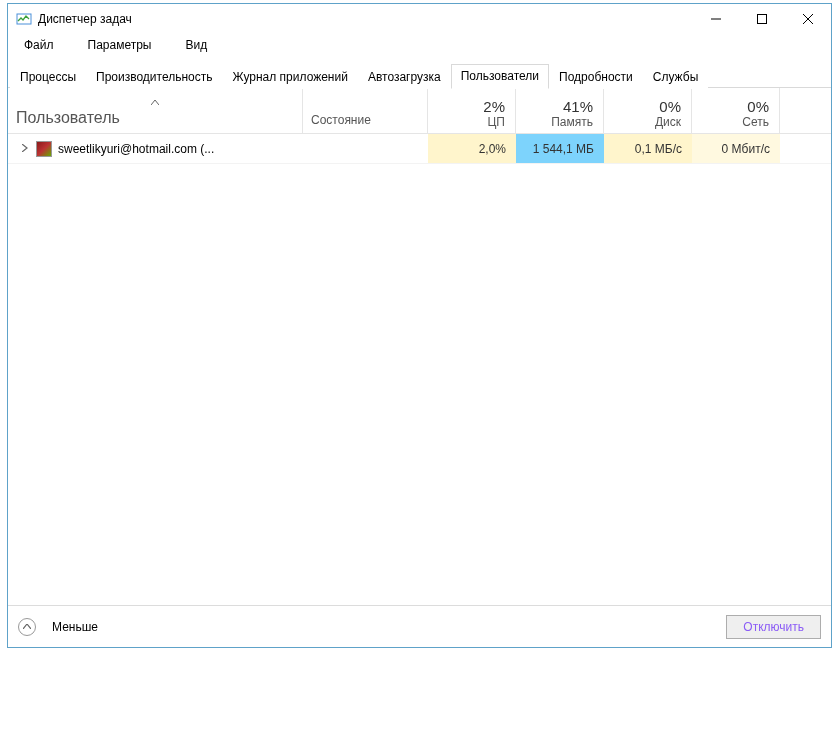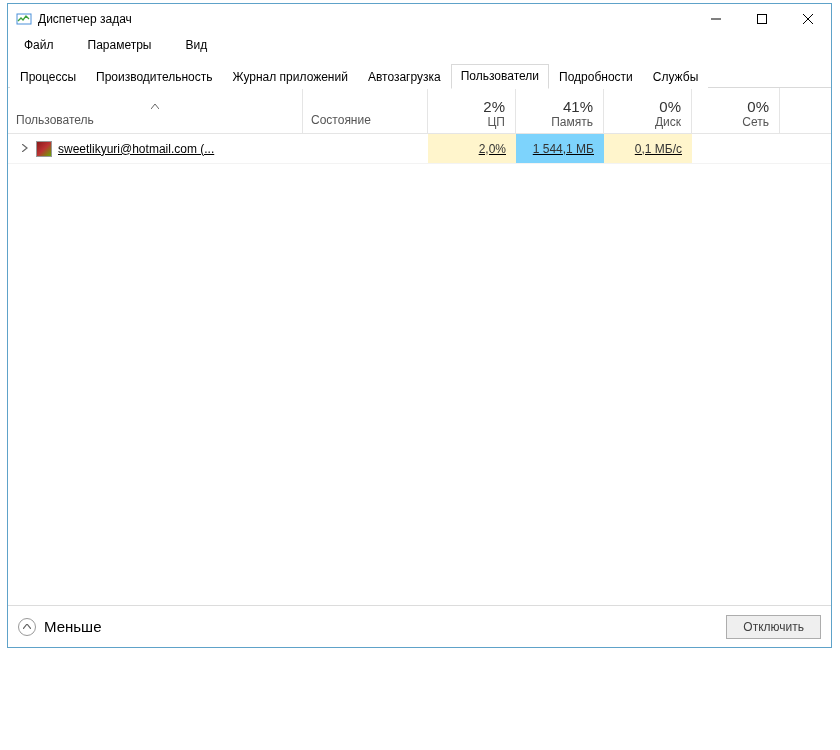--- a/index.html
+++ b/index.html
@@ -94,21 +94,21 @@
   height: 46px;
 }
 .col-user {
   flex: 0 0 295px;
   border-right: 1px solid #e5e5e5;
   display: flex;
   flex-direction: column;
   justify-content: flex-end;
   padding: 0 8px 6px 8px;
   color: #555;
-  font-size: 12px;
+  font-size: 16px;
 }
 .col-user .sort {
   text-align: center;
   font-size: 10px;
   color: #666;
   margin-bottom: 2px;
 }
 .col-status {
   flex: 0 0 125px;
   border-right: 1px solid #e5e5e5;
@@ -120,21 +120,21 @@
   flex: 0 0 88px;
   border-right: 1px solid #e5e5e5;
   display: flex; flex-direction: column; align-items: flex-end; justify-content: flex-end;
   padding: 0 10px 4px 4px;
   color: #555;
 }
 .col-num .pct { font-size: 15px; color: #333; }
 .col-num .lbl { font-size: 12px; }
 .col-rest { flex: 1; }
 
-.grid-body { flex: 1; overflow: auto; text-decoration: underline; }
+.grid-body { flex: 1; overflow: auto; }
 .row {
   display: flex;
   height: 30px;
   align-items: stretch;
   border-bottom: 1px solid #f3f3f3;
 }
 .cell-user {
   flex: 0 0 295px;
   display: flex; align-items: center;
   padding-left: 12px;
@@ -160,36 +160,36 @@
 .heat-vlow { background: #fff9e0; }
 
 .footer {
   height: 42px;
   border-top: 1px solid #dcdcdc;
   display: flex;
   align-items: center;
   padding: 0 10px;
 }
 .less-btn {
-  display: flex; align-items: center; gap: 8px;
-  font-size: 15px;
+  display: flex; align-items: center; gap: 16px;
+  font-size: 12px;
 }
 .less-icon {
   width: 18px; height: 18px;
   border: 1px solid #999; border-radius: 50%;
   display: flex; align-items: center; justify-content: center;
   font-size: 9px;
   color: #555;
 }
 .disconnect-btn {
   margin-left: auto;
   padding: 4px 16px;
   border: 1px solid #adadad;
   background: #efefef;
-  color: #404040;
+  color: #8b5cf6;
   font-size: 12px;
 }
 </style>
 </head>
 <body>
 
 <div class="window">
 
   <div class="titlebar">
     <span class="app-icon">
@@ -276,20 +276,21 @@
                 <polyline points="0,0 5,4 0,8" fill="none" stroke="#666" stroke-width="1.2"></polyline>
               </svg>
           </span>
           <span class="uicon"></span>
           <span>sweetlikyuri@hotmail.com (...</span>
         </div>
         <div class="cell-status"></div>
         <div class="cell-num heat-low">2,0%</div>
         <div class="cell-num heat-mid">1 544,1 МБ</div>
         <div class="cell-num heat-low">0,1 МБ/с</div>
+        <div class="cell-num heat-vlow">0 Мбит/с</div>
         <div class="cell-rest"></div>
       </div>
     </div>
 
   </div>
 
   <div class="footer">
     <div class="less-btn">
       <span class="less-icon">
         <svg width="8" height="5">

